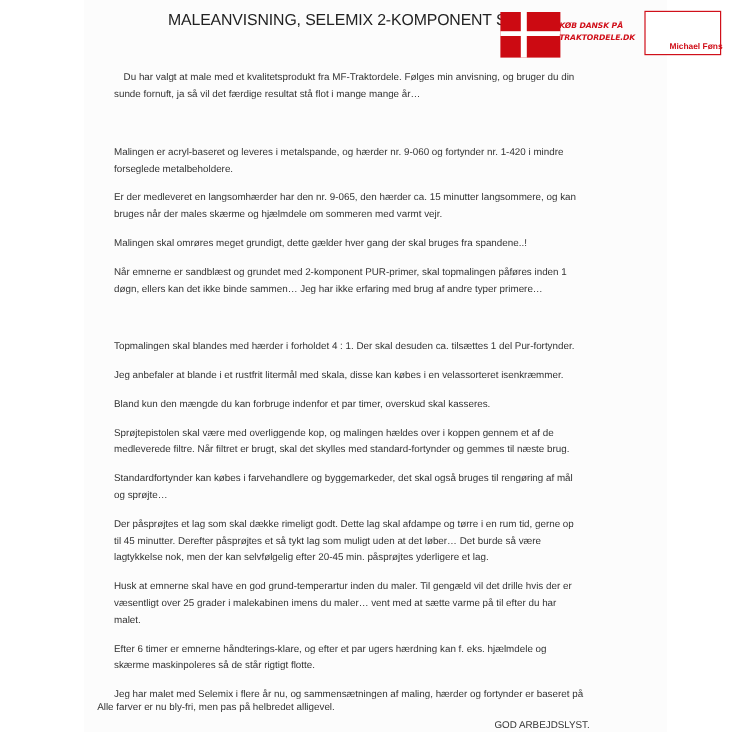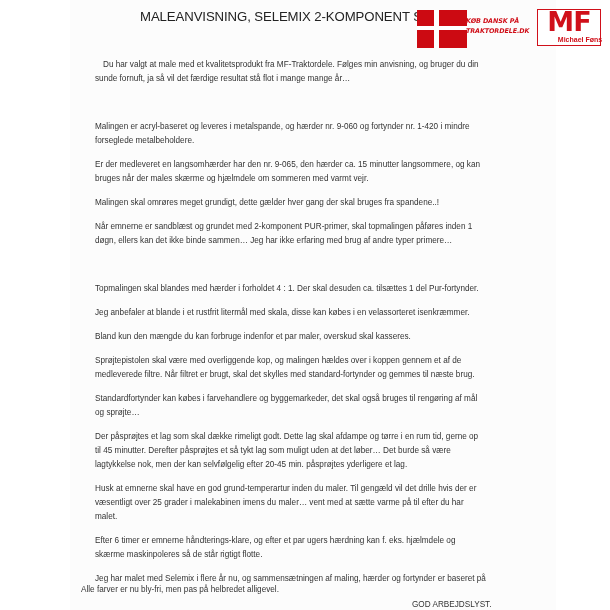--- a/index.html
+++ b/index.html
@@ -62,21 +62,20 @@
 
 <div class="flag">
   <div class="v"></div>
   <div class="h"></div>
 </div>
 <div class="kob">
   <div>KØB DANSK PÅ</div>
   <div>TRAKTORDELE.DK</div>
 </div>
 <div class="mf">
-  <div class="letters">MF</div>
   <div class="name">Michael Føns</div>
 </div>
 
 <div class="body-text">
   <div>
     <p style="padding-left:8px">  Du har valgt at male med et kvalitetsprodukt fra MF-Traktordele. Følges min anvisning, og bruger du din</p>
     <p>sunde fornuft, ja så vil det færdige resultat stå flot i mange mange år…</p>
   </div>
   <div class="gap-l"></div>
   <div>
@@ -100,21 +99,21 @@
   <div class="gap-l"></div>
   <div>
     <p>Topmalingen skal blandes med hærder i forholdet 4 : 1. Der skal desuden ca. tilsættes 1 del Pur-fortynder.</p>
   </div>
   <div class="gap-s"></div>
   <div>
     <p>Jeg anbefaler at blande i et rustfrit litermål med skala, disse kan købes i en velassorteret isenkræmmer.</p>
   </div>
   <div class="gap-s"></div>
   <div>
-    <p>Bland kun den mængde du kan forbruge indenfor et par maler, overskud skal kasseres.</p>
+    <p>Bland kun den mængde du kan forbruge indenfor et par timer, overskud skal kasseres.</p>
   </div>
   <div class="gap-s"></div>
   <div>
     <p>Sprøjtepistolen skal være med overliggende kop, og malingen hældes over i koppen gennem et af de</p>
     <p>medleverede filtre. Når filtret er brugt, skal det skylles med standard-fortynder og gemmes til næste brug.</p>
   </div>
   <div class="gap-s"></div>
   <div>
     <p>Standardfortynder kan købes i farvehandlere og byggemarkeder, det skal også bruges til rengøring af mål</p>
     <p>og sprøjte…</p>

